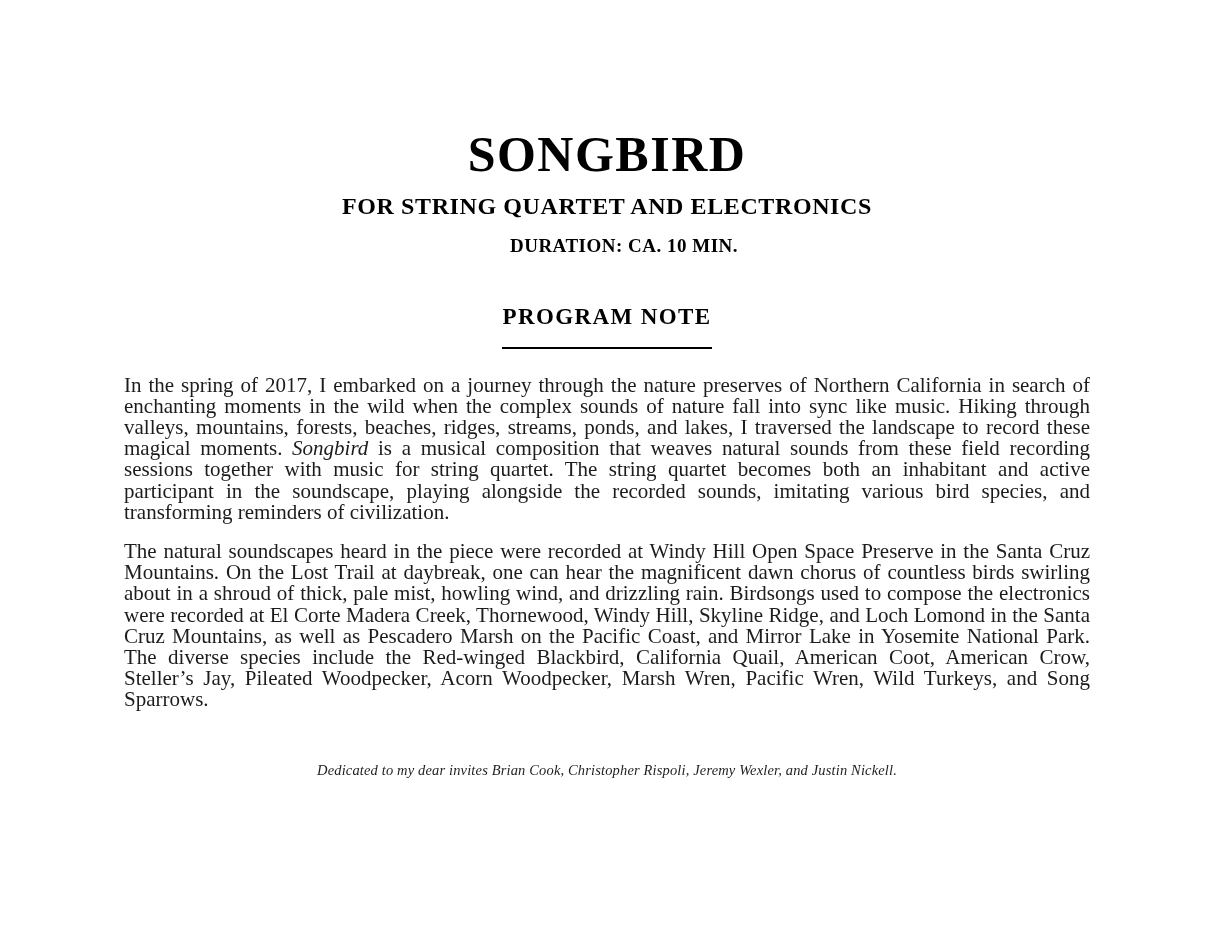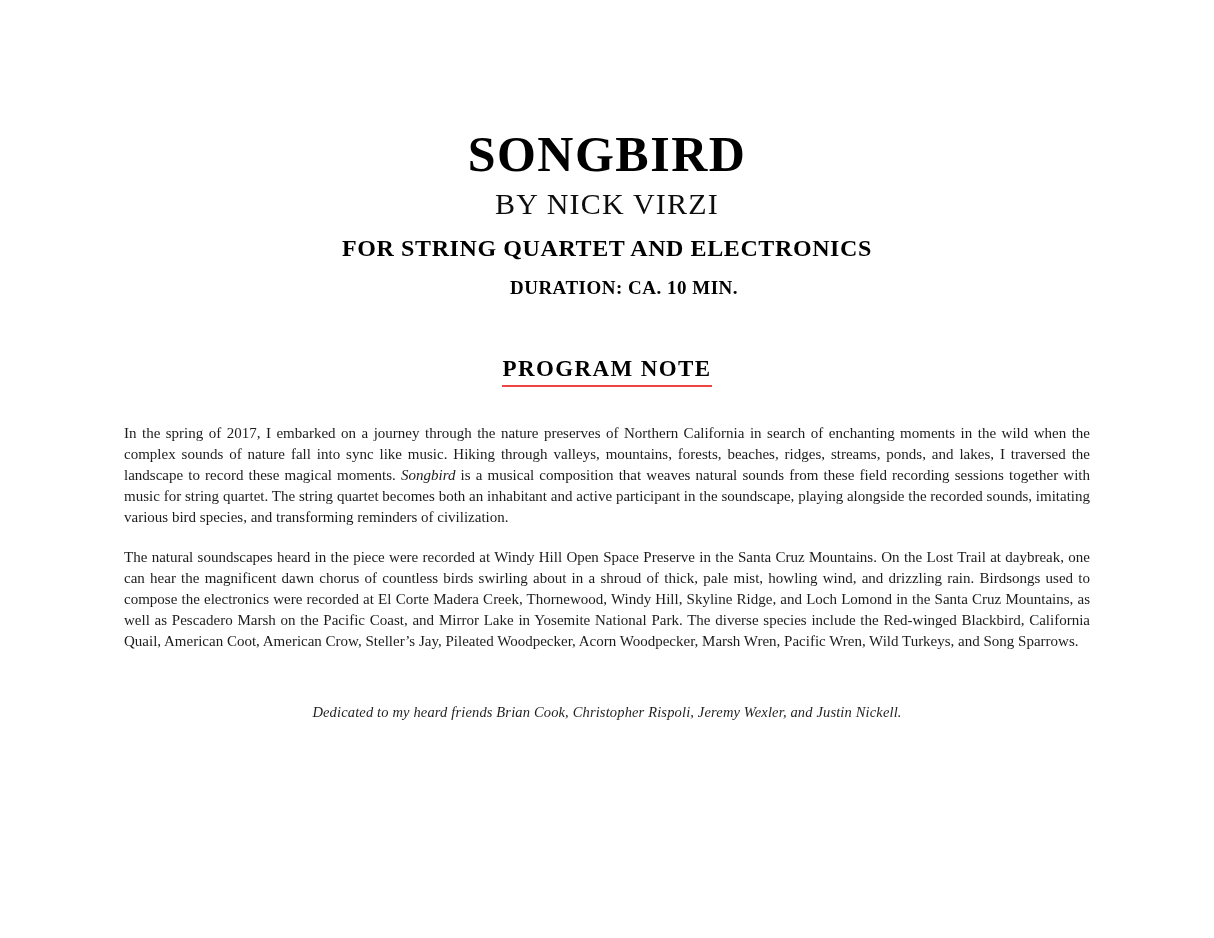--- a/index.html
+++ b/index.html
@@ -79,34 +79,34 @@
     margin-top: 41px;
   }
 
   .section-heading {
     display: inline-block;
     font-size: 23px;
     font-weight: 700;
     letter-spacing: 1.4px;
     color: #000000;
     text-transform: uppercase;
-    border-bottom: 2px solid #ef4444;
-    padding-bottom: 3px;
-    margin: 15px;
+    border-bottom: 2px solid #000000;
+    padding-bottom: 17px;
+    margin: 5px;
   }
 
   
   .note-body {
     margin: 0 auto;
     width: 966px;
     padding-top: 21px;
   }
 
   .note-para {
-    font-size: 15px;
+    font-size: 21px;
     line-height: 21.2px;
     text-align: justify;
     text-justify: inter-word;
     margin: 0 0 18px 0;
     color: #1c1c1c;
     hyphens: none;
   }
 
   .note-para:last-of-type {
     margin-bottom: 0;
@@ -133,35 +133,34 @@
     font-family: "Liberation Serif", "DejaVu Serif", serif;
   }
 </style>
 </head>
 <body>
 
 <div class="page">
 
   <div class="title-block">
     <h1 class="work-title">SONGBIRD</h1>
-    <div class="work-composer">BY NICK VIRZI</div>
     <div class="work-instrumentation">FOR STRING QUARTET AND ELECTRONICS</div>
     <div class="work-duration">DURATION: CA. 10 MIN.</div>
   </div>
 
   <div class="section-heading-wrap">
     <h2 class="section-heading">PROGRAM NOTE</h2>
   </div>
 
   <div class="note-body">
 
     <p class="note-para"><span>In the spring of 2017, I embarked on a journey through the nature preserves of Northern California in search of enchanting moments in the wild when the complex sounds of nature fall into sync like music. Hiking through valleys, mountains, forests, beaches, ridges, streams, ponds, and lakes, I traversed the landscape to record these magical moments. </span><span class="work-ref">Songbird</span><span> is a musical composition that weaves natural sounds from these field recording sessions together with music for string quartet. The string quartet becomes both an inhabitant and active participant in the soundscape, playing alongside the recorded sounds, imitating various bird species, and transforming reminders of civilization.</span></p>
 
     <p class="note-para">The natural soundscapes heard in the piece were recorded at Windy Hill Open Space Preserve in the Santa Cruz Mountains. On the Lost Trail at daybreak, one can hear the magnificent dawn chorus of countless birds swirling about in a shroud of thick, pale mist, howling wind, and drizzling rain. Birdsongs used to compose the electronics were recorded at El Corte Madera Creek, Thornewood, Windy Hill, Skyline Ridge, and Loch Lomond in the Santa Cruz Mountains, as well as Pescadero Marsh on the Pacific Coast, and Mirror Lake in Yosemite National Park. The diverse species include the Red-winged Blackbird, California Quail, American Coot, American Crow, Steller’s Jay, Pileated Woodpecker, Acorn Woodpecker, Marsh Wren, Pacific Wren, Wild Turkeys, and Song Sparrows.</p>
 
 
   </div>
 
   <div class="dedication-wrap">
-    <p class="dedication">Dedicated to my heard friends Brian Cook, Christopher Rispoli, Jeremy Wexler, and Justin Nickell.</p>
+    <p class="dedication">Dedicated to my dear invites Brian Cook, Christopher Rispoli, Jeremy Wexler, and Justin Nickell.</p>
   </div>
 
 </div>
 
 </body></html>

